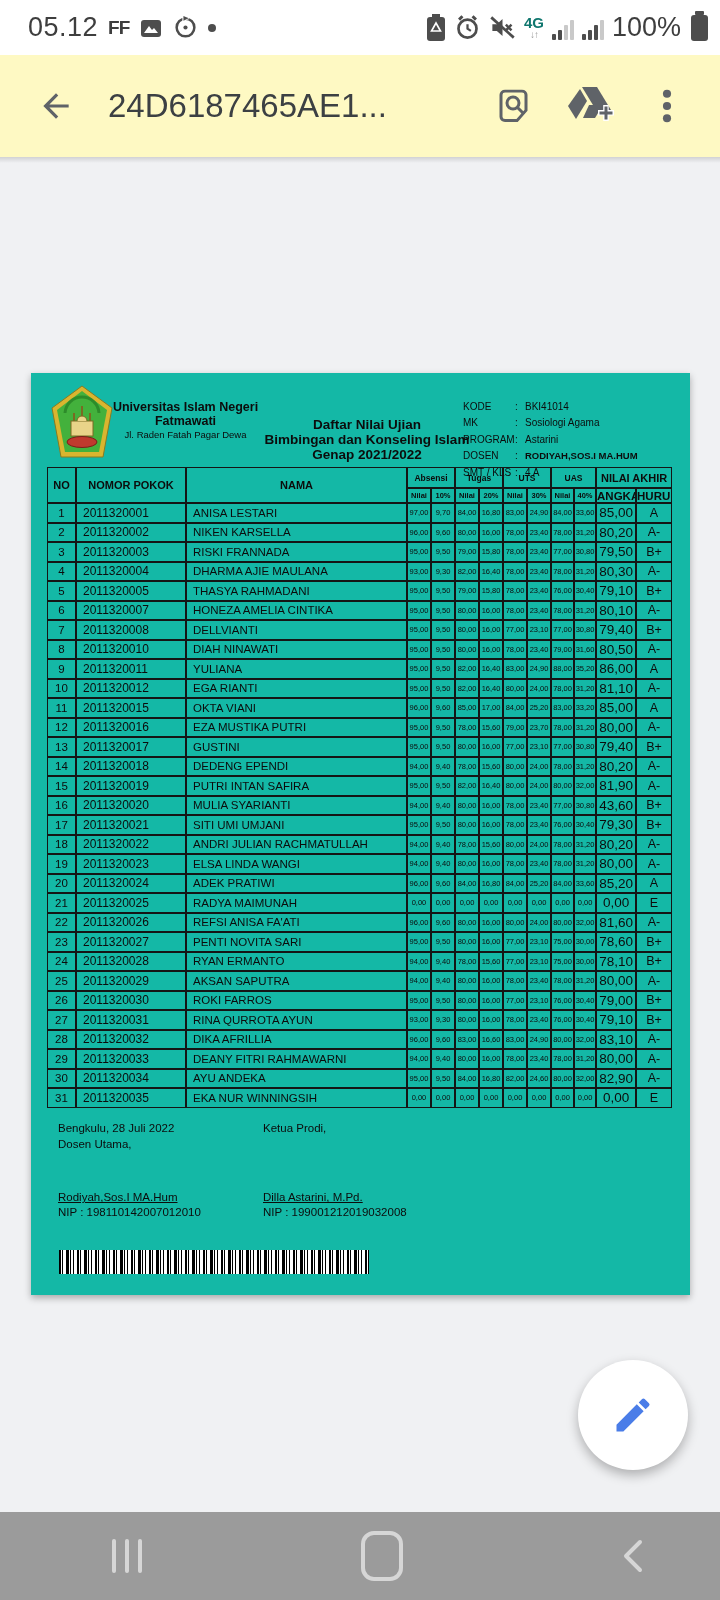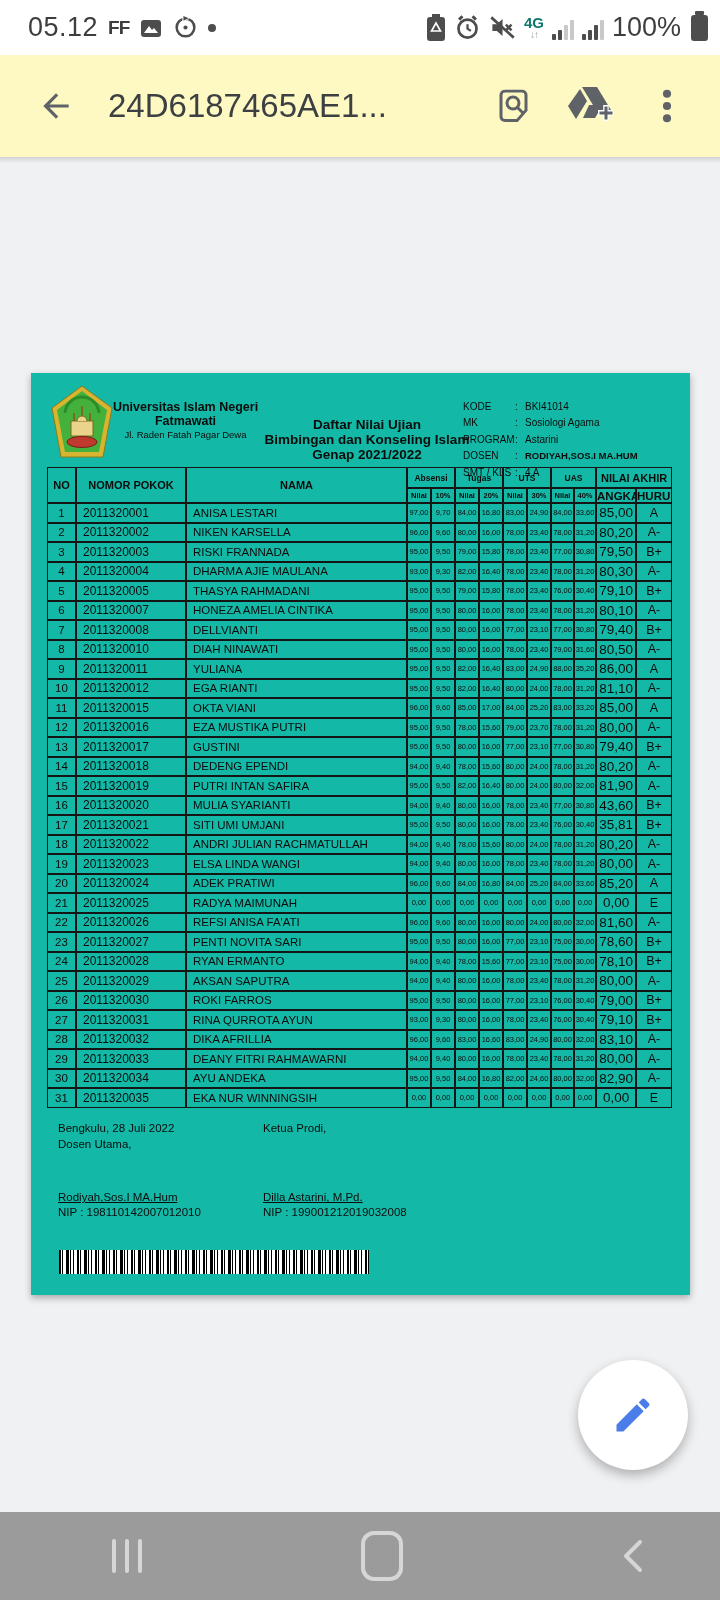--- a/index.html
+++ b/index.html
@@ -520,21 +520,21 @@
           <td class="c-npm">2011320021</td>
           <td class="c-nama">SITI UMI UMJANI</td>
           <td class="c-num">95,00</td>
           <td class="c-num">9,50</td>
           <td class="c-num">80,00</td>
           <td class="c-num">16,00</td>
           <td class="c-num">78,00</td>
           <td class="c-num">23,40</td>
           <td class="c-num">76,00</td>
           <td class="c-num">30,40</td>
-          <td class="c-angka">35,81</td>
+          <td class="c-angka">79,30</td>
           <td class="c-huruf">B+</td>
         </tr>
         <tr>
           <td class="c-no">18</td>
           <td class="c-npm">2011320022</td>
           <td class="c-nama">ANDRI JULIAN RACHMATULLAH</td>
           <td class="c-num">94,00</td>
           <td class="c-num">9,40</td>
           <td class="c-num">78,00</td>
           <td class="c-num">15,60</td>

